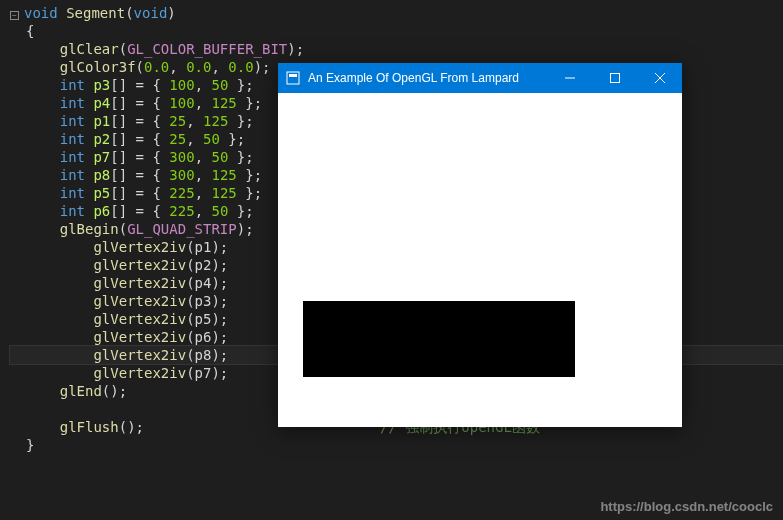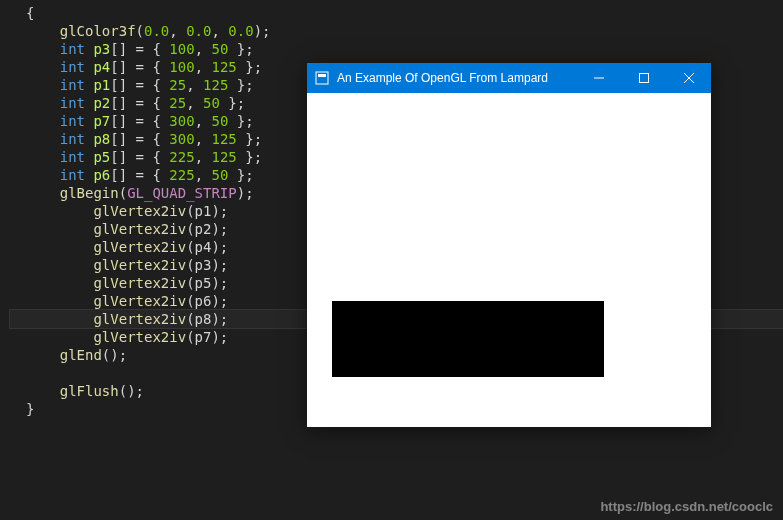--- a/index.html
+++ b/index.html
@@ -47,21 +47,20 @@
   outline: 1px solid rgba(255,255,255,0.1);
 }
 .app-window {
   position: absolute;
   top: 63px;
   left: 278px;
   width: 404px;
   height: 364px;
   background: #fff;
   box-shadow: 0 4px 20px rgba(0,0,0,0.5);
-  margin-left: 29px;
 }
 .titlebar {
   height: 30px;
   background: #0078d7;
   color: #fff;
   display: flex;
   align-items: center;
   font-family: "Segoe UI", sans-serif;
   font-size: 12px;
 }
@@ -100,21 +99,23 @@
   color: rgba(255,255,255,0.45);
   font-family: sans-serif;
   font-size: 13px;
   font-weight: bold;
 }
 </style>
 </head>
 <body>
 
 <div class="code-area">
+<div class="line"><span class="fold-marker">−</span><span class="kw-blue">void</span><span class="fn-name"> Segment</span><span class="paren">(</span><span class="kw-blue">void</span><span class="paren">)</span></div>
 <div class="line"><span class="gutter"></span><span class="brace">{</span></div>
+<div class="line"><span class="gutter"></span><span class="fn-name">    glClear</span><span class="paren">(</span><span class="const-purple">GL_COLOR_BUFFER_BIT</span><span class="paren">);</span></div>
 <div class="line"><span class="gutter"></span><span class="fn-name">    glColor3f</span><span class="paren">(</span><span class="num">0.0</span><span>, </span><span class="num">0.0</span><span>, </span><span class="num">0.0</span><span class="paren">);</span></div>
 <div class="line"><span class="gutter"></span><span class="kw-type">    int</span><span class="var"> p3</span><span class="op">[] = { </span><span class="num">100</span><span>, </span><span class="num">50</span><span class="op"> };</span></div>
 <div class="line"><span class="gutter"></span><span class="kw-type">    int</span><span class="var"> p4</span><span class="op">[] = { </span><span class="num">100</span><span>, </span><span class="num">125</span><span class="op"> };</span></div>
 <div class="line"><span class="gutter"></span><span class="kw-type">    int</span><span class="var"> p1</span><span class="op">[] = { </span><span class="num">25</span><span>, </span><span class="num">125</span><span class="op"> };</span></div>
 <div class="line"><span class="gutter"></span><span class="kw-type">    int</span><span class="var"> p2</span><span class="op">[] = { </span><span class="num">25</span><span>, </span><span class="num">50</span><span class="op"> };</span></div>
 <div class="line"><span class="gutter"></span><span class="kw-type">    int</span><span class="var"> p7</span><span class="op">[] = { </span><span class="num">300</span><span>, </span><span class="num">50</span><span class="op"> };</span></div>
 <div class="line"><span class="gutter"></span><span class="kw-type">    int</span><span class="var"> p8</span><span class="op">[] = { </span><span class="num">300</span><span>, </span><span class="num">125</span><span class="op"> };</span></div>
 <div class="line"><span class="gutter"></span><span class="kw-type">    int</span><span class="var"> p5</span><span class="op">[] = { </span><span class="num">225</span><span>, </span><span class="num">125</span><span class="op"> };</span></div>
 <div class="line"><span class="gutter"></span><span class="kw-type">    int</span><span class="var"> p6</span><span class="op">[] = { </span><span class="num">225</span><span>, </span><span class="num">50</span><span class="op"> };</span></div>
 <div class="line"><span class="gutter"></span><span class="fn-name">    glBegin</span><span class="paren">(</span><span class="const-purple">GL_QUAD_STRIP</span><span class="paren">);</span></div>

